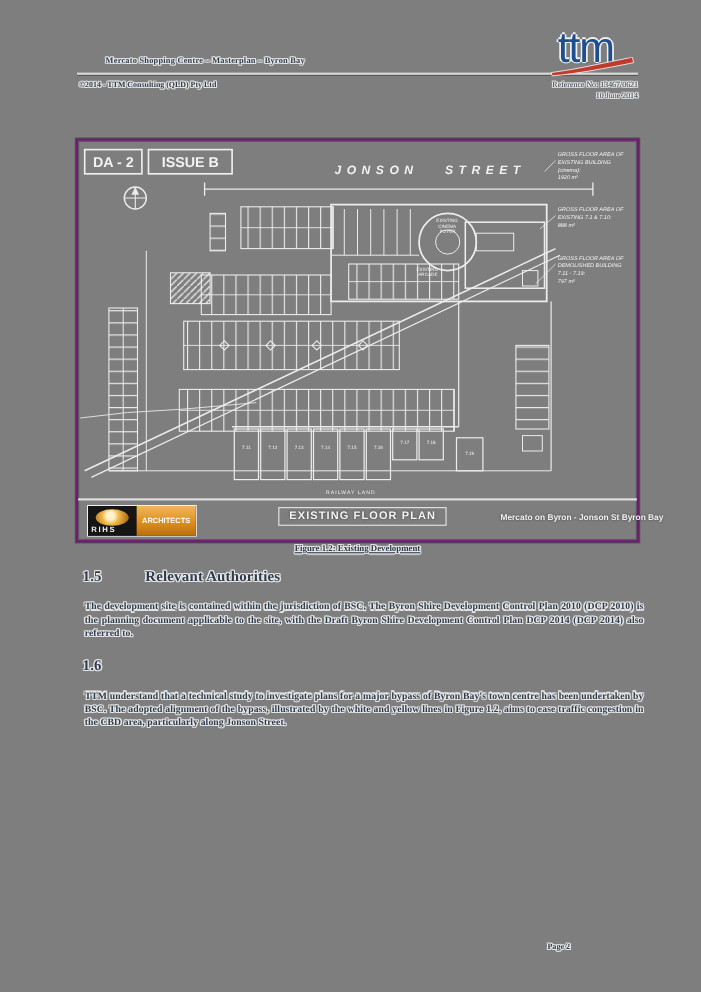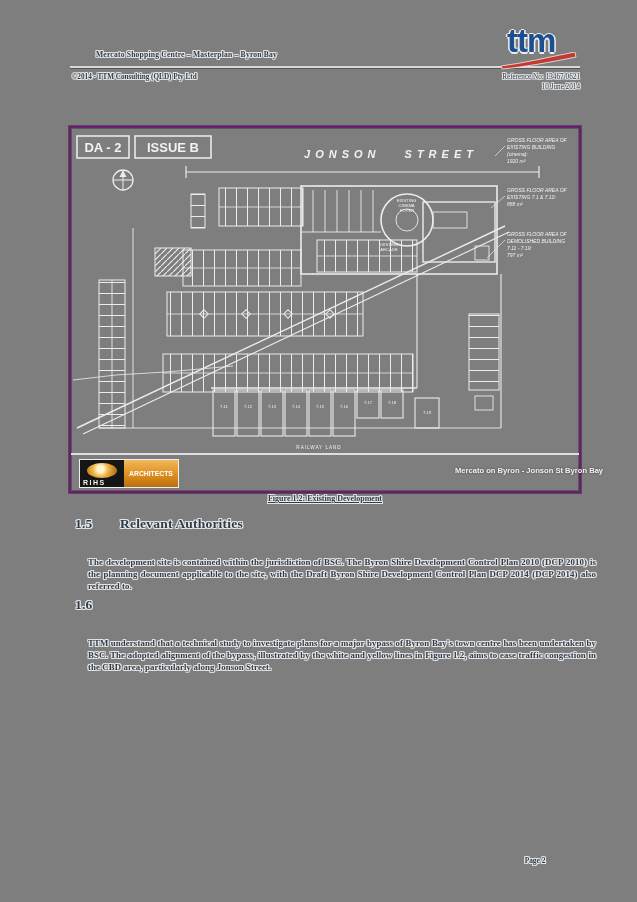--- a/index.html
+++ b/index.html
@@ -10,21 +10,21 @@
         text-shadow:1px 0 0 #e9e9e9,-1px 0 0 #e9e9e9,0 1px 0 #e9e9e9,0 -1px 0 #e9e9e9,
                     1px 1px 0 #dcdcdc,-1px -1px 0 #dcdcdc,1px -1px 0 #dcdcdc,-1px 1px 0 #dcdcdc;}
   .hdr-title{position:absolute;left:72px;top:50px;font-size:7.6px;font-weight:bold;letter-spacing:.2px;margin-left:24px;}
   .hdr-rule{position:absolute;left:70px;top:66px;width:510px;height:2px;background:#d9d9d9;
             box-shadow:0 1px 0 #565656;}
   .hdr-copy{position:absolute;left:72px;top:73px;font-size:7.2px;font-weight:bold;}
   .hdr-right{position:absolute;left:380px;top:73px;width:200px;text-align:right;font-size:7.2px;
              font-weight:normal;line-height:9.5px;}
   .ttm-logo{position:absolute;left:499px;top:28px;width:78px;height:42px;}
   .ttm-text{position:absolute;left:8px;top:-6px;font-family:"Liberation Sans",sans-serif;
-            font-size:33px;font-weight:bold;letter-spacing:-1px;color:#1d4e8f;
+            font-size:39px;font-weight:normal;letter-spacing:-1px;color:#1d4e8f;
             text-shadow:1.5px 0 0 #efefef,-1.5px 0 0 #efefef,0 1.5px 0 #efefef,0 -1.5px 0 #efefef;}
   .ttm-swoosh{position:absolute;left:0;top:24px;}
 
   .figure{position:absolute;left:69px;top:126px;width:508px;height:363px;
           border:2px solid #701a75;box-shadow:0 0 0 1px #4e4e4e, inset 0 0 0 1px #5a5a5a;}
   .plan{display:block;}
   .band{position:absolute;left:0;bottom:0;width:100%;height:36px;border-top:2px solid #dedede;}
   .rihs{position:absolute;left:8px;top:4px;width:98px;height:27px;display:flex;
         border:1px solid #efefef;background:#111;}
   .rihs-black{position:relative;width:44px;background:#151515;}
@@ -36,27 +36,27 @@
                background:linear-gradient(#f2b75c,#dd8f1e 55%,#b96f0e);}
   .rihs-word{color:#fff;font-family:"Liberation Sans",sans-serif;font-size:6.8px;font-weight:bold;}
   .plan-title{position:absolute;left:182px;top:6px;padding:2px 9px;border:1.5px solid #e8e8e8;
               color:#f4f4f4;font-family:"Liberation Sans",sans-serif;font-size:10px;font-weight:bold;
               letter-spacing:1px;text-shadow:0 0 2px #3c3c3c;}
   .plan-sub{position:absolute;left:336px;top:11px;width:168px;color:#f2f2f2;
             font-family:"Liberation Sans",sans-serif;font-size:7.6px;font-weight:bold;
             text-shadow:0 0 2px #3c3c3c;margin-left:48px;}
   .caption{position:absolute;left:70px;top:494px;width:510px;text-align:center;
            font-size:8px;font-weight:bold;text-decoration:underline;}
-  .sec-h{position:absolute;left:75px;display:flex;font-size:13.5px;font-weight:bold;letter-spacing:.2px;}
+  .sec-h{position:absolute;left:75px;display:flex;font-size:13.5px;font-weight:bold;letter-spacing:.2px;gap:12px;}
   .sec-h .num{width:45px;}
-  .sec-p{position:absolute;left:72px;width:508px;margin:16px;font-size:8.8px;font-weight:600;
+  .sec-p{position:absolute;left:72px;width:508px;margin:5px;font-size:8.8px;font-weight:600;
          line-height:12.2px;text-align:justify;letter-spacing:.1px;}
   .h15{top:516px;} .p15{top:540px;}
   .h16{top:597px;} .p16a{top:621px;} .p16b{top:681px;}
-  .footer{position:absolute;left:503px;top:856px;width:64px;text-align:center;
+  .footer{position:absolute;left:476px;top:856px;width:64px;text-align:center;
           font-size:7.4px;font-weight:bold;}
   svg text{font-family:"Liberation Sans",sans-serif;fill:#f2f2f2;}
 </style>
 </head>
 <body>
 
 <div class="page">
 
   <div class="hdr-title halo">Mercato Shopping Centre – Masterplan – Byron Bay</div>
   <div class="hdr-rule"></div>
@@ -213,20 +213,21 @@
     <div class="band">
       <div class="rihs">
         <div class="rihs-black">
           <div class="rihs-oval"></div>
           <div class="rihs-name">RIHS</div>
         </div>
         <div class="rihs-orange">
           <span class="rihs-word">ARCHITECTS</span>
         </div>
       </div>
+      <div class="plan-title">EXISTING FLOOR PLAN</div>
       <div class="plan-sub">Mercato on Byron - Jonson St Byron Bay</div>
     </div>
   </div>
 
   <div class="caption halo">Figure 1.2: Existing Development</div>
 
   <div class="sec-h h15 halo">
     <span class="num">1.5</span>
     <span>Relevant Authorities</span>
   </div>

